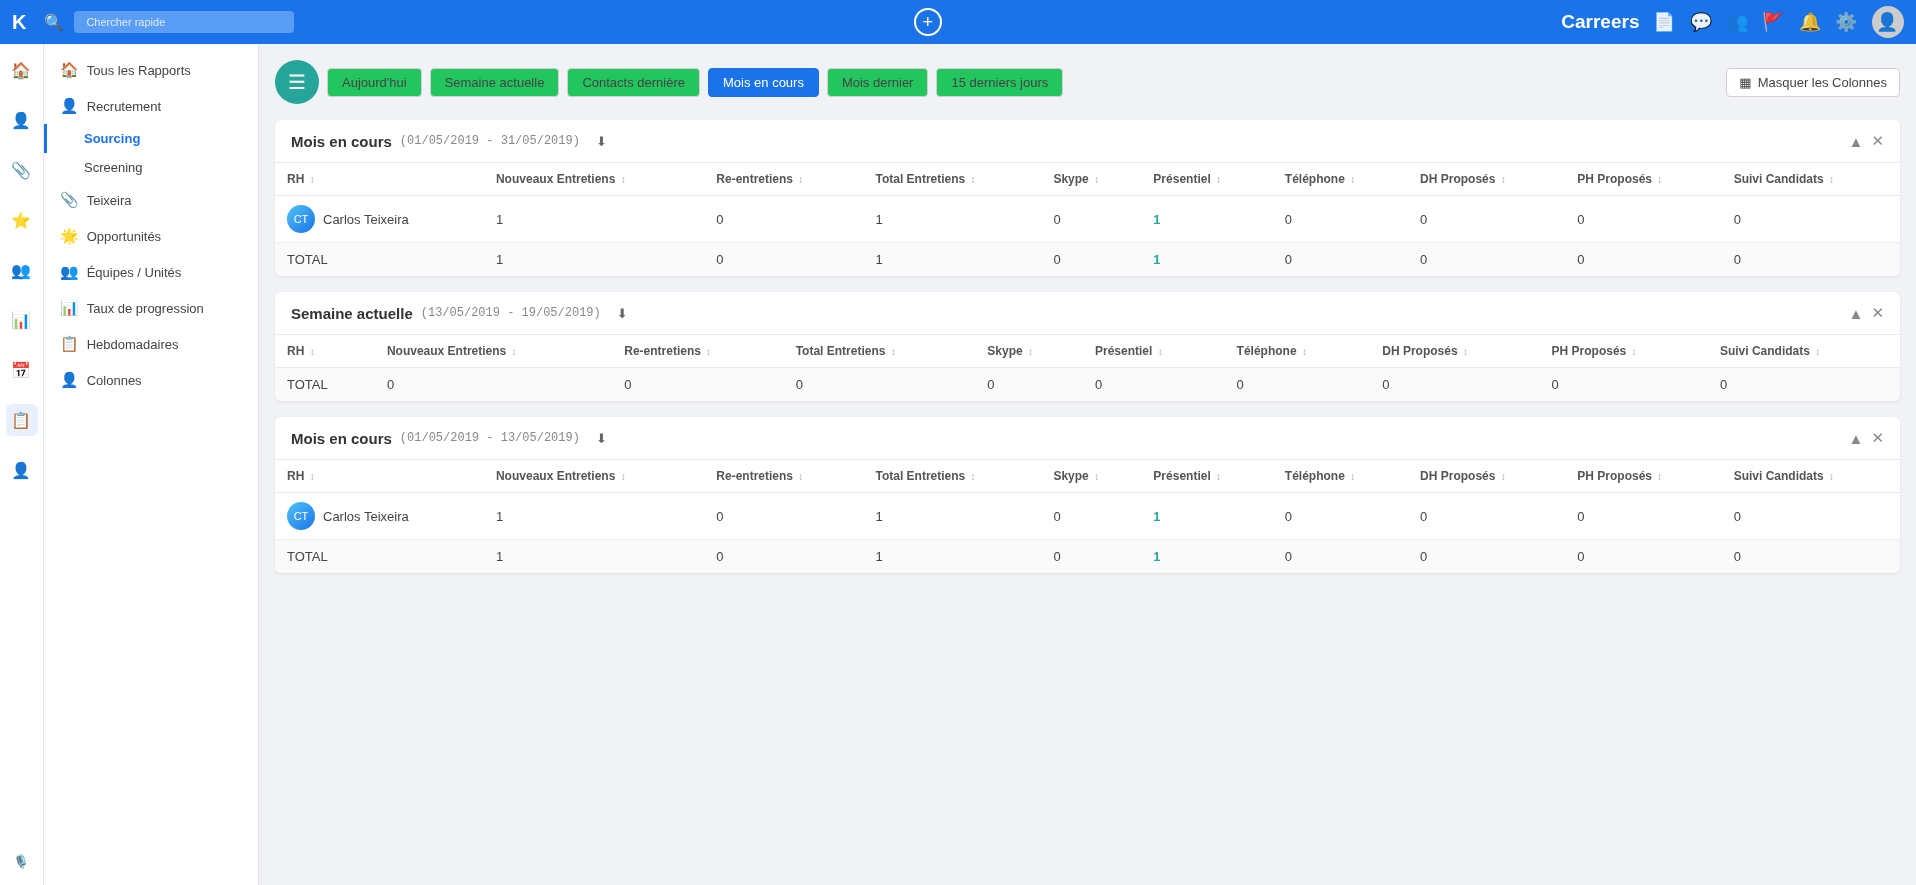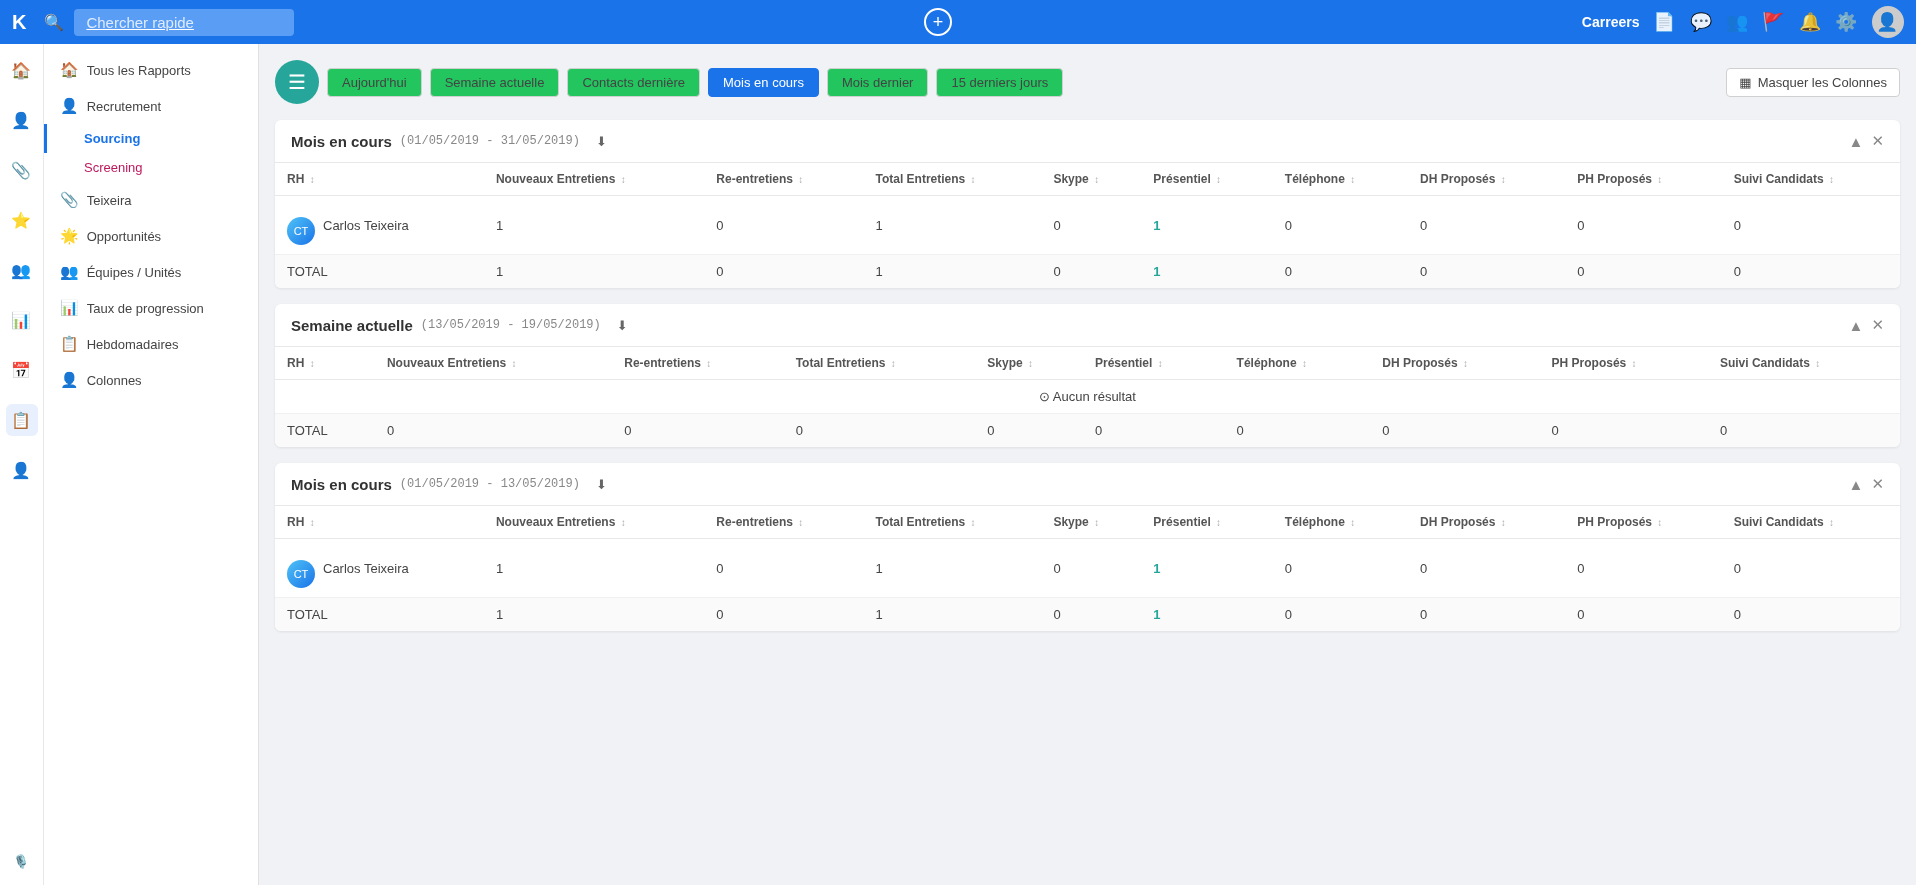--- a/index.html
+++ b/index.html
@@ -21,23 +21,22 @@
       font-size: 20px;
       margin-right: 8px;
     }
     .topnav-search {
       background: #5a9df5;
       border: none;
       border-radius: 4px;
       color: white;
       padding: 5px 12px;
       width: 220px;
-      font-size: 15px;
+      font-size: 11px;
       outline: none;
-      text-decoration: underline;
     }
     .topnav-search::placeholder { color: rgba(255,255,255,0.8); }
     .topnav-center {
       flex: 1;
       display: flex;
       justify-content: center;
     }
     .topnav-add {
       width: 28px; height: 28px;
       border: 2px solid white;
@@ -47,21 +46,21 @@
       font-size: 18px;
       cursor: pointer;
       display: flex; align-items: center; justify-content: center;
     }
     .topnav-right {
       display: flex;
       align-items: center;
       gap: 14px;
       color: white;
     }
-    .topnav-brand { font-size: 14px; font-weight: bold; }
+    .topnav-brand { font-size: 19px; font-weight: bold; }
     .topnav-icon { font-size: 18px; cursor: pointer; opacity: 0.9; }
     .topnav-avatar {
       width: 32px; height: 32px;
       border-radius: 50%;
       background: #ccc;
       display: flex; align-items: center; justify-content: center;
       font-size: 12px;
       overflow: hidden;
     }
 
@@ -112,21 +111,21 @@
       gap: 8px;
       padding: 9px 16px;
       cursor: pointer;
       color: #444;
       font-size: 13px;
     }
     .sidebar-item-icon { font-size: 15px; color: #888; }
     .sidebar-subitem {
       padding: 7px 16px 7px 40px;
       cursor: pointer;
-      color: #be185d;
+      color: #404040;
       font-size: 13px;
     }
     .sidebar-subitem.active {
       color: #1a73e8;
       font-weight: bold;
       border-left: 3px solid #1a73e8;
       padding-left: 37px;
     }
 
     
@@ -243,21 +242,20 @@
       gap: 8px;
     }
     .user-avatar {
       width: 28px; height: 28px;
       border-radius: 50%;
       background: linear-gradient(135deg, #4fc3f7, #1a73e8);
       display: flex; align-items: center; justify-content: center;
       font-size: 11px;
       color: white;
       flex-shrink: 0;
-      margin-top: 12px;
     }
     .no-result {
       text-align: center;
       padding: 30px;
       color: #aaa;
       font-size: 13px;
     }
 
     .list-icon-btn {
       width: 44px; height: 44px;
@@ -447,25 +445,20 @@
             <th>Total Entretiens <span class="sort-icon">↕</span></th>
             <th>Skype <span class="sort-icon">↕</span></th>
             <th>Présentiel <span class="sort-icon">↕</span></th>
             <th>Téléphone <span class="sort-icon">↕</span></th>
             <th>DH Proposés <span class="sort-icon">↕</span></th>
             <th>PH Proposés <span class="sort-icon">↕</span></th>
             <th>Suivi Candidats <span class="sort-icon">↕</span></th>
           </tr>
         </thead>
         <tbody>
-          <tr>
-            <td colspan="10" class="no-result">
-              <span>⊙</span> <span>Aucun résultat</span>
-            </td>
-          </tr>
           <tr class="total-row">
             <td>TOTAL</td>
             <td>0</td>
             <td>0</td>
             <td>0</td>
             <td>0</td>
             <td>0</td>
             <td>0</td>
             <td>0</td>
             <td>0</td>

